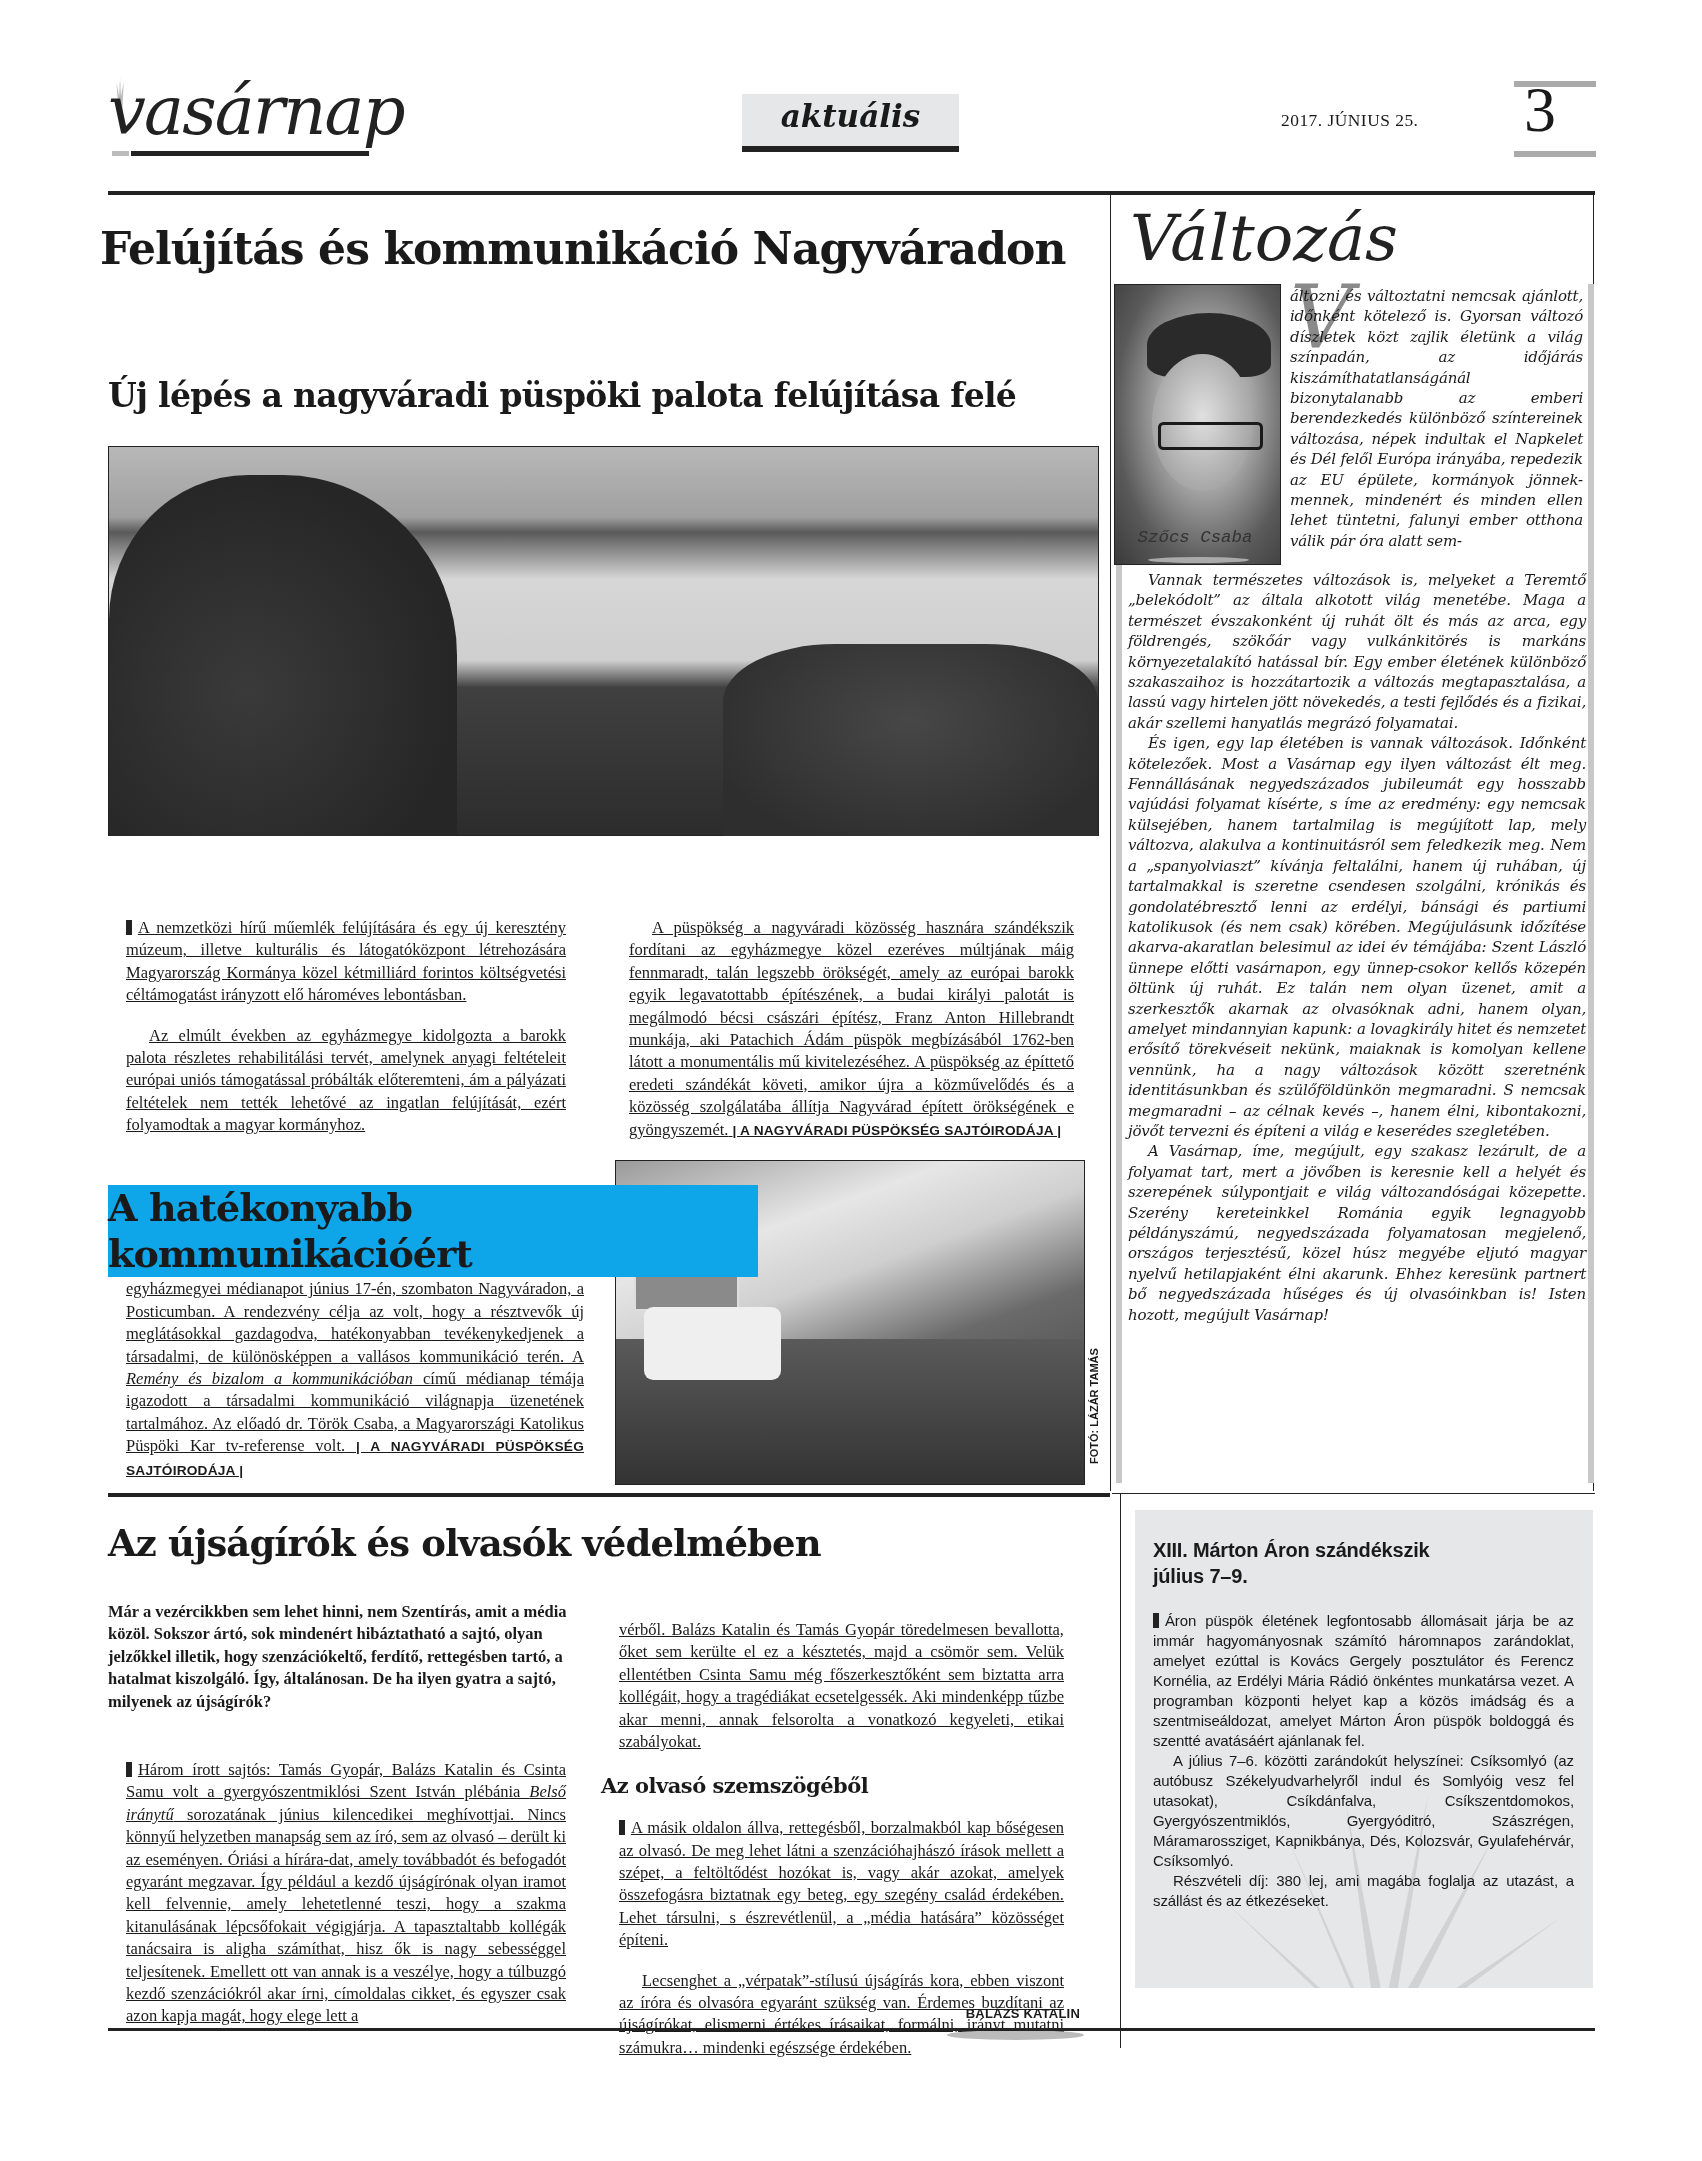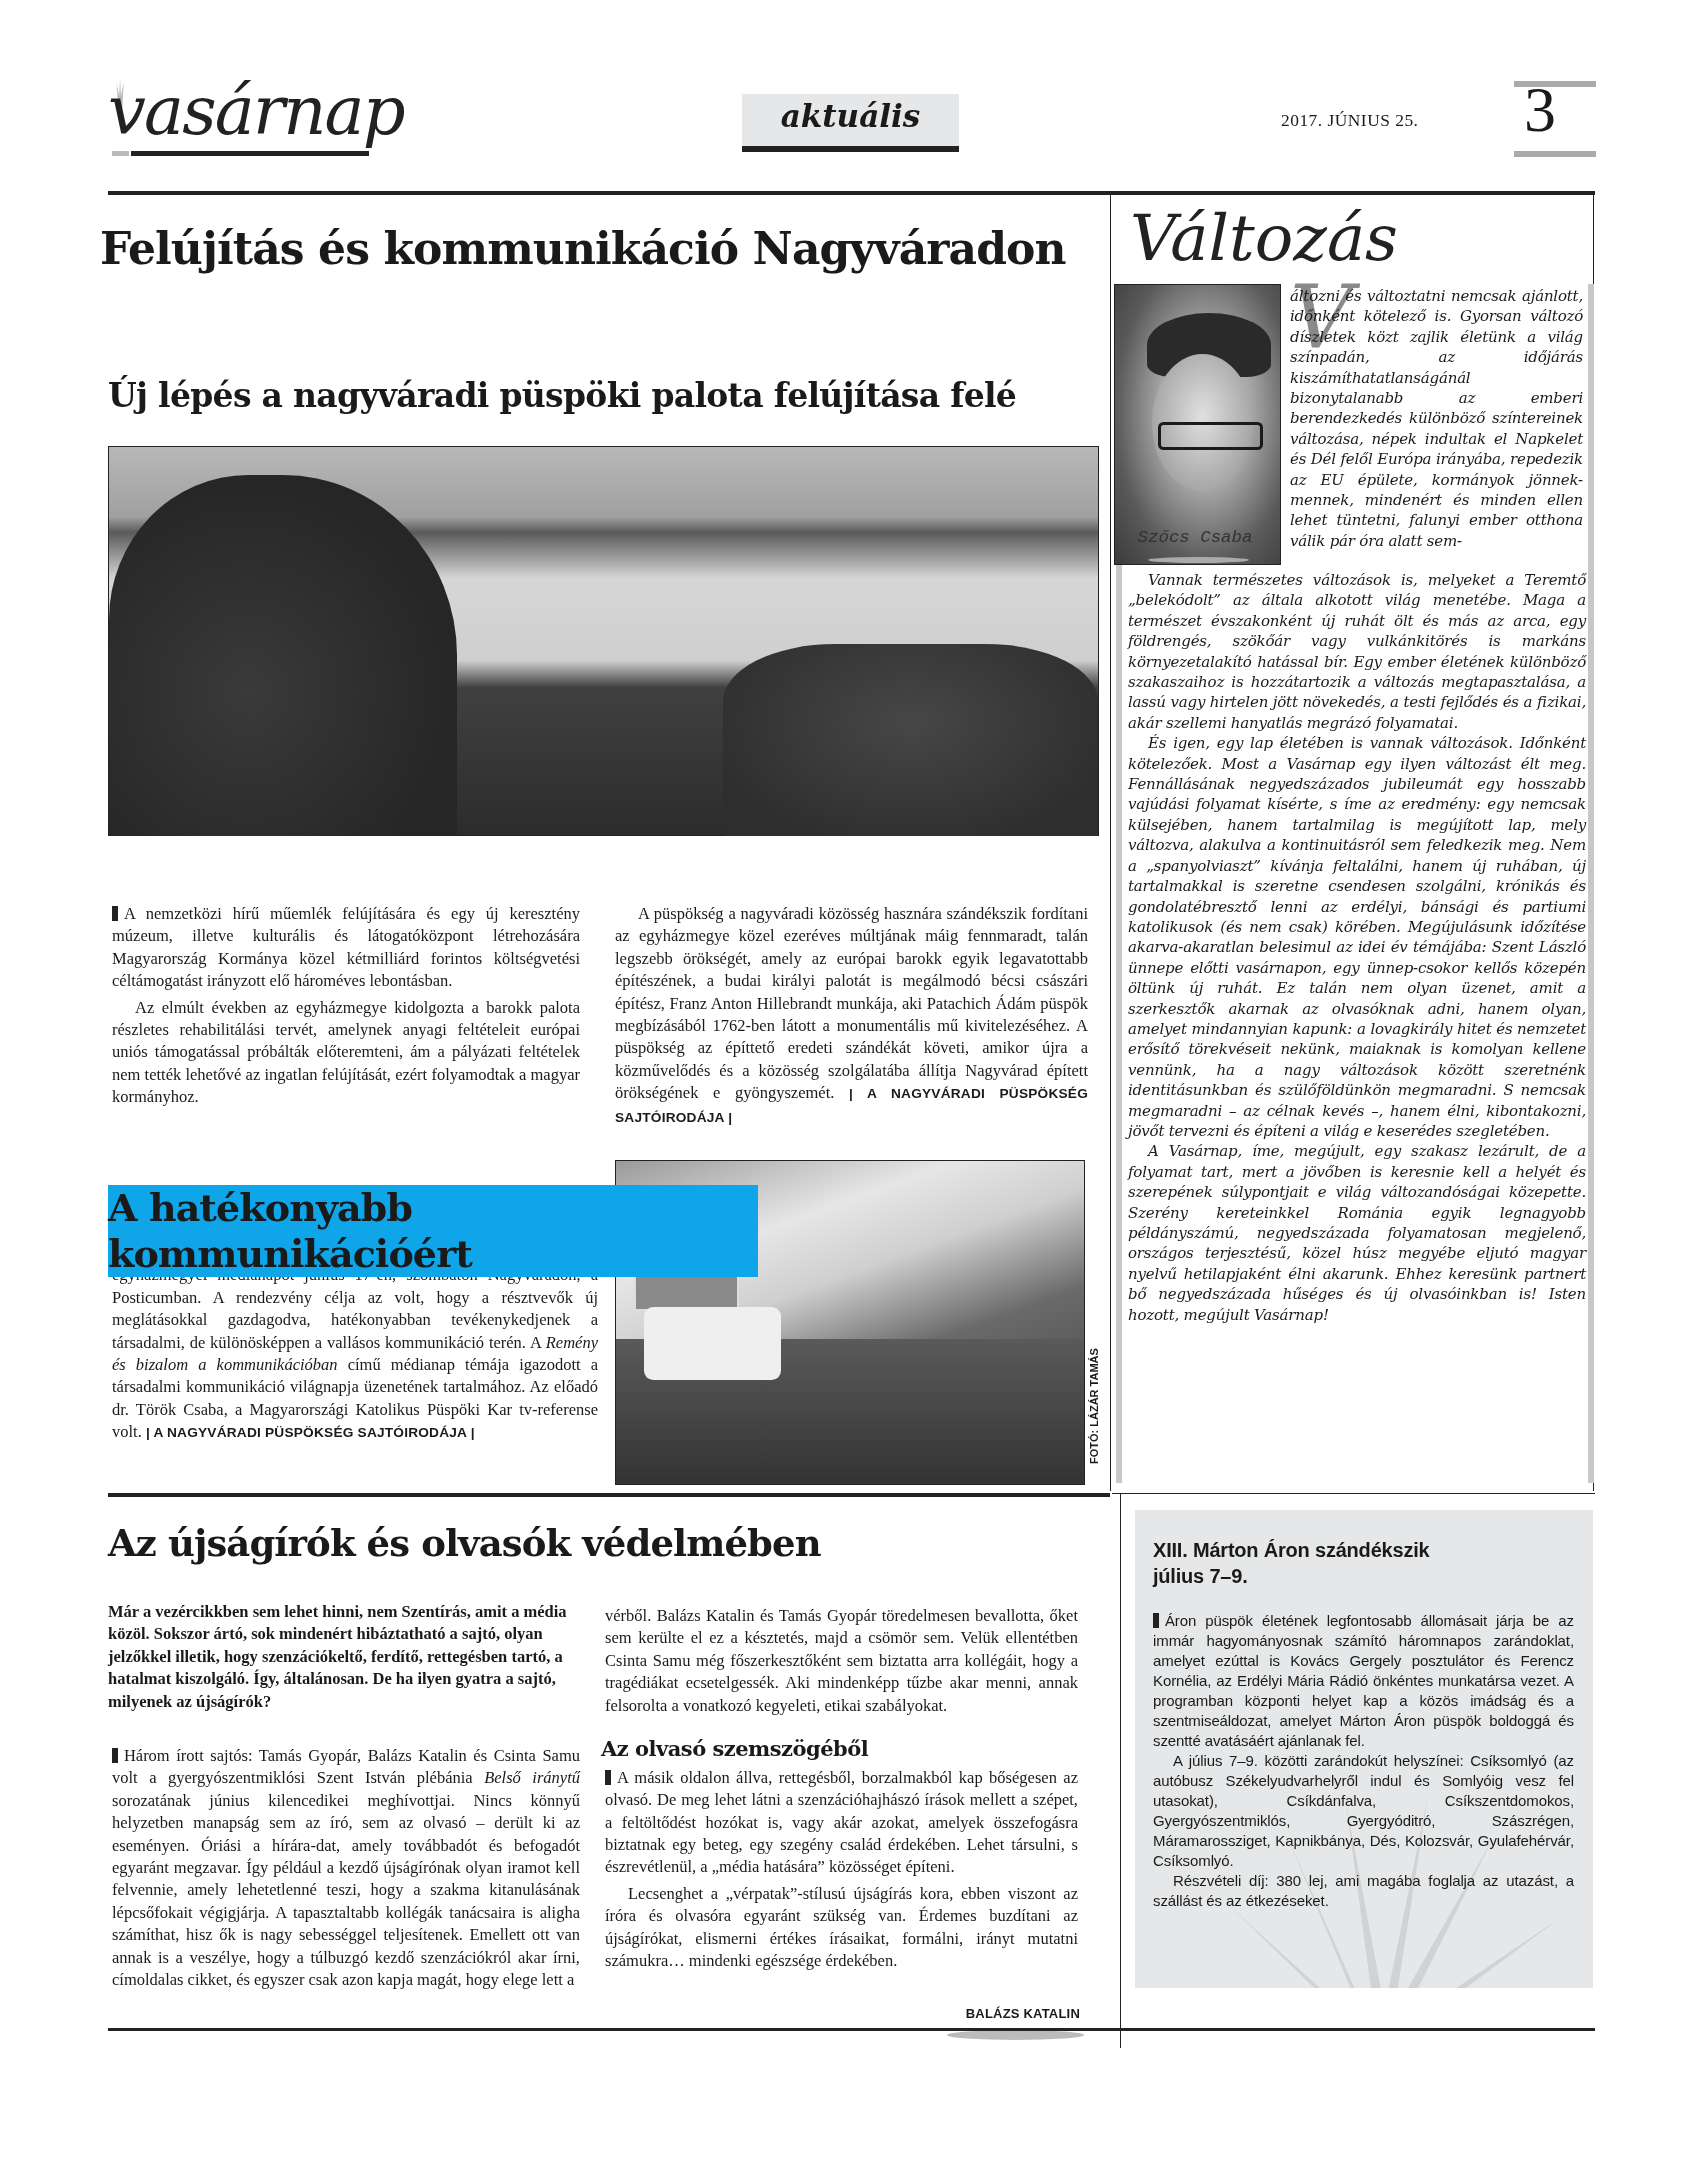--- a/index.html
+++ b/index.html
@@ -30,21 +30,21 @@
   .h2 { left: 108px; top: 375px; width: 997px; font-family: "DejaVu Serif", serif; font-weight: bold; font-size: 33px;
         line-height: 41px; letter-spacing: -0.7px; }
   .photo1 { left: 108px; top: 446px; width: 989px; height: 388px; border: 0.9px solid #222;
             background: linear-gradient(180deg, #b8b8b8 0%, #a0a0a0 18%, #5a5a5a 22%, #d6d6d6 34%, #cfcfcf 55%, #404040 62%, #2c2c2c 100%); }
   .photo1 .trees-l { position: absolute; left: 0; top: 27.5px; width: 348px; height: 361px;
                      background: radial-gradient(ellipse at 40% 60%, #3a3a3a 0%, #262626 70%); border-radius: 40% 50% 0 0; }
   .photo1 .trees-r { position: absolute; right: 0; top: 197px; width: 375px; height: 192px;
                      background: radial-gradient(ellipse at 50% 40%, #474747 0%, #2e2e2e 80%); border-radius: 30% 30% 0 0; }
 
   .body { font-family: "Liberation Serif", serif; font-size: 16.5px; line-height: 22.4px; text-align: justify; }
-  .body p { margin: 4px; text-indent: 23px; }
+  .body p { margin: 18px; text-indent: 23px; text-decoration: underline; }
   .body p.first { text-indent: 0; }
   .lead-mark { display: inline-block; width: 6.4px; height: 14.6px; background: #222; margin-right: 5.5px; vertical-align: -1.8px; }
   .credit { font-family: "Liberation Sans", sans-serif; font-weight: bold; font-size: 13.7px; letter-spacing: 0.2px; }
   .col1 { left: 108px; top: 899px; width: 476px; }
   .col2 { left: 611px; top: 899px; width: 481px; }
 
   
   .h3 { left: 108px; top: 1185px; width: 641px; font-family: "DejaVu Serif", serif; font-weight: bold; font-size: 38px;
         line-height: 46px; letter-spacing: -0.9px; background: #0ea5e9; z-index: 2; padding-right: 9.2px; }
   .photo2 { left: 615px; top: 1160px; width: 468px; height: 323px; border: 0.9px solid #222;
@@ -200,18 +200,18 @@
       <path d="M450 600 L900 520 L510 600 Z"></path>
     </g>
   </svg>
 </div>
 <div class="abs box-title">
   <div>XIII. Márton Áron szándékszik</div>
   <div>július 7–9.</div>
 </div>
 <div class="abs box-text">
   <p class="first"><span class="lead-mark"></span><span>Áron püspök életének legfontosabb állomásait járja be az immár hagyományosnak számító háromnapos zarándoklat, amelyet ezúttal is Kovács Gergely posztulátor és Ferencz Kornélia, az Erdélyi Mária Rádió önkéntes munkatársa vezet. A programban központi helyet kap a közös imádság és a szentmiseáldozat, amelyet Márton Áron püspök boldoggá és szentté avatásáért ajánlanak fel.</span></p>
-  <p>A július 7–9. közötti zarándokút helyszínei: Csíksomlyó (az autóbusz Székelyudvarhelyről indul és Somlyóig vesz fel utasokat), Csíkdánfalva, Csíkszentdomokos, Gyergyószentmiklós, Gyergyóditró, Szászrégen, Máramarossziget, Kapnikbánya, Dés, Kolozsvár, Gyulafehérvár, Csíksomlyó.</p>
+  <p>A július 7–6. közötti zarándokút helyszínei: Csíksomlyó (az autóbusz Székelyudvarhelyről indul és Somlyóig vesz fel utasokat), Csíkdánfalva, Csíkszentdomokos, Gyergyószentmiklós, Gyergyóditró, Szászrégen, Máramarossziget, Kapnikbánya, Dés, Kolozsvár, Gyulafehérvár, Csíksomlyó.</p>
   <p>Részvételi díj: 380 lej, ami magába foglalja az utazást, a szállást és az étkezéseket.</p>
 </div>
 
 <div class="abs rule-bottom"></div>
 
 
 </body></html>

